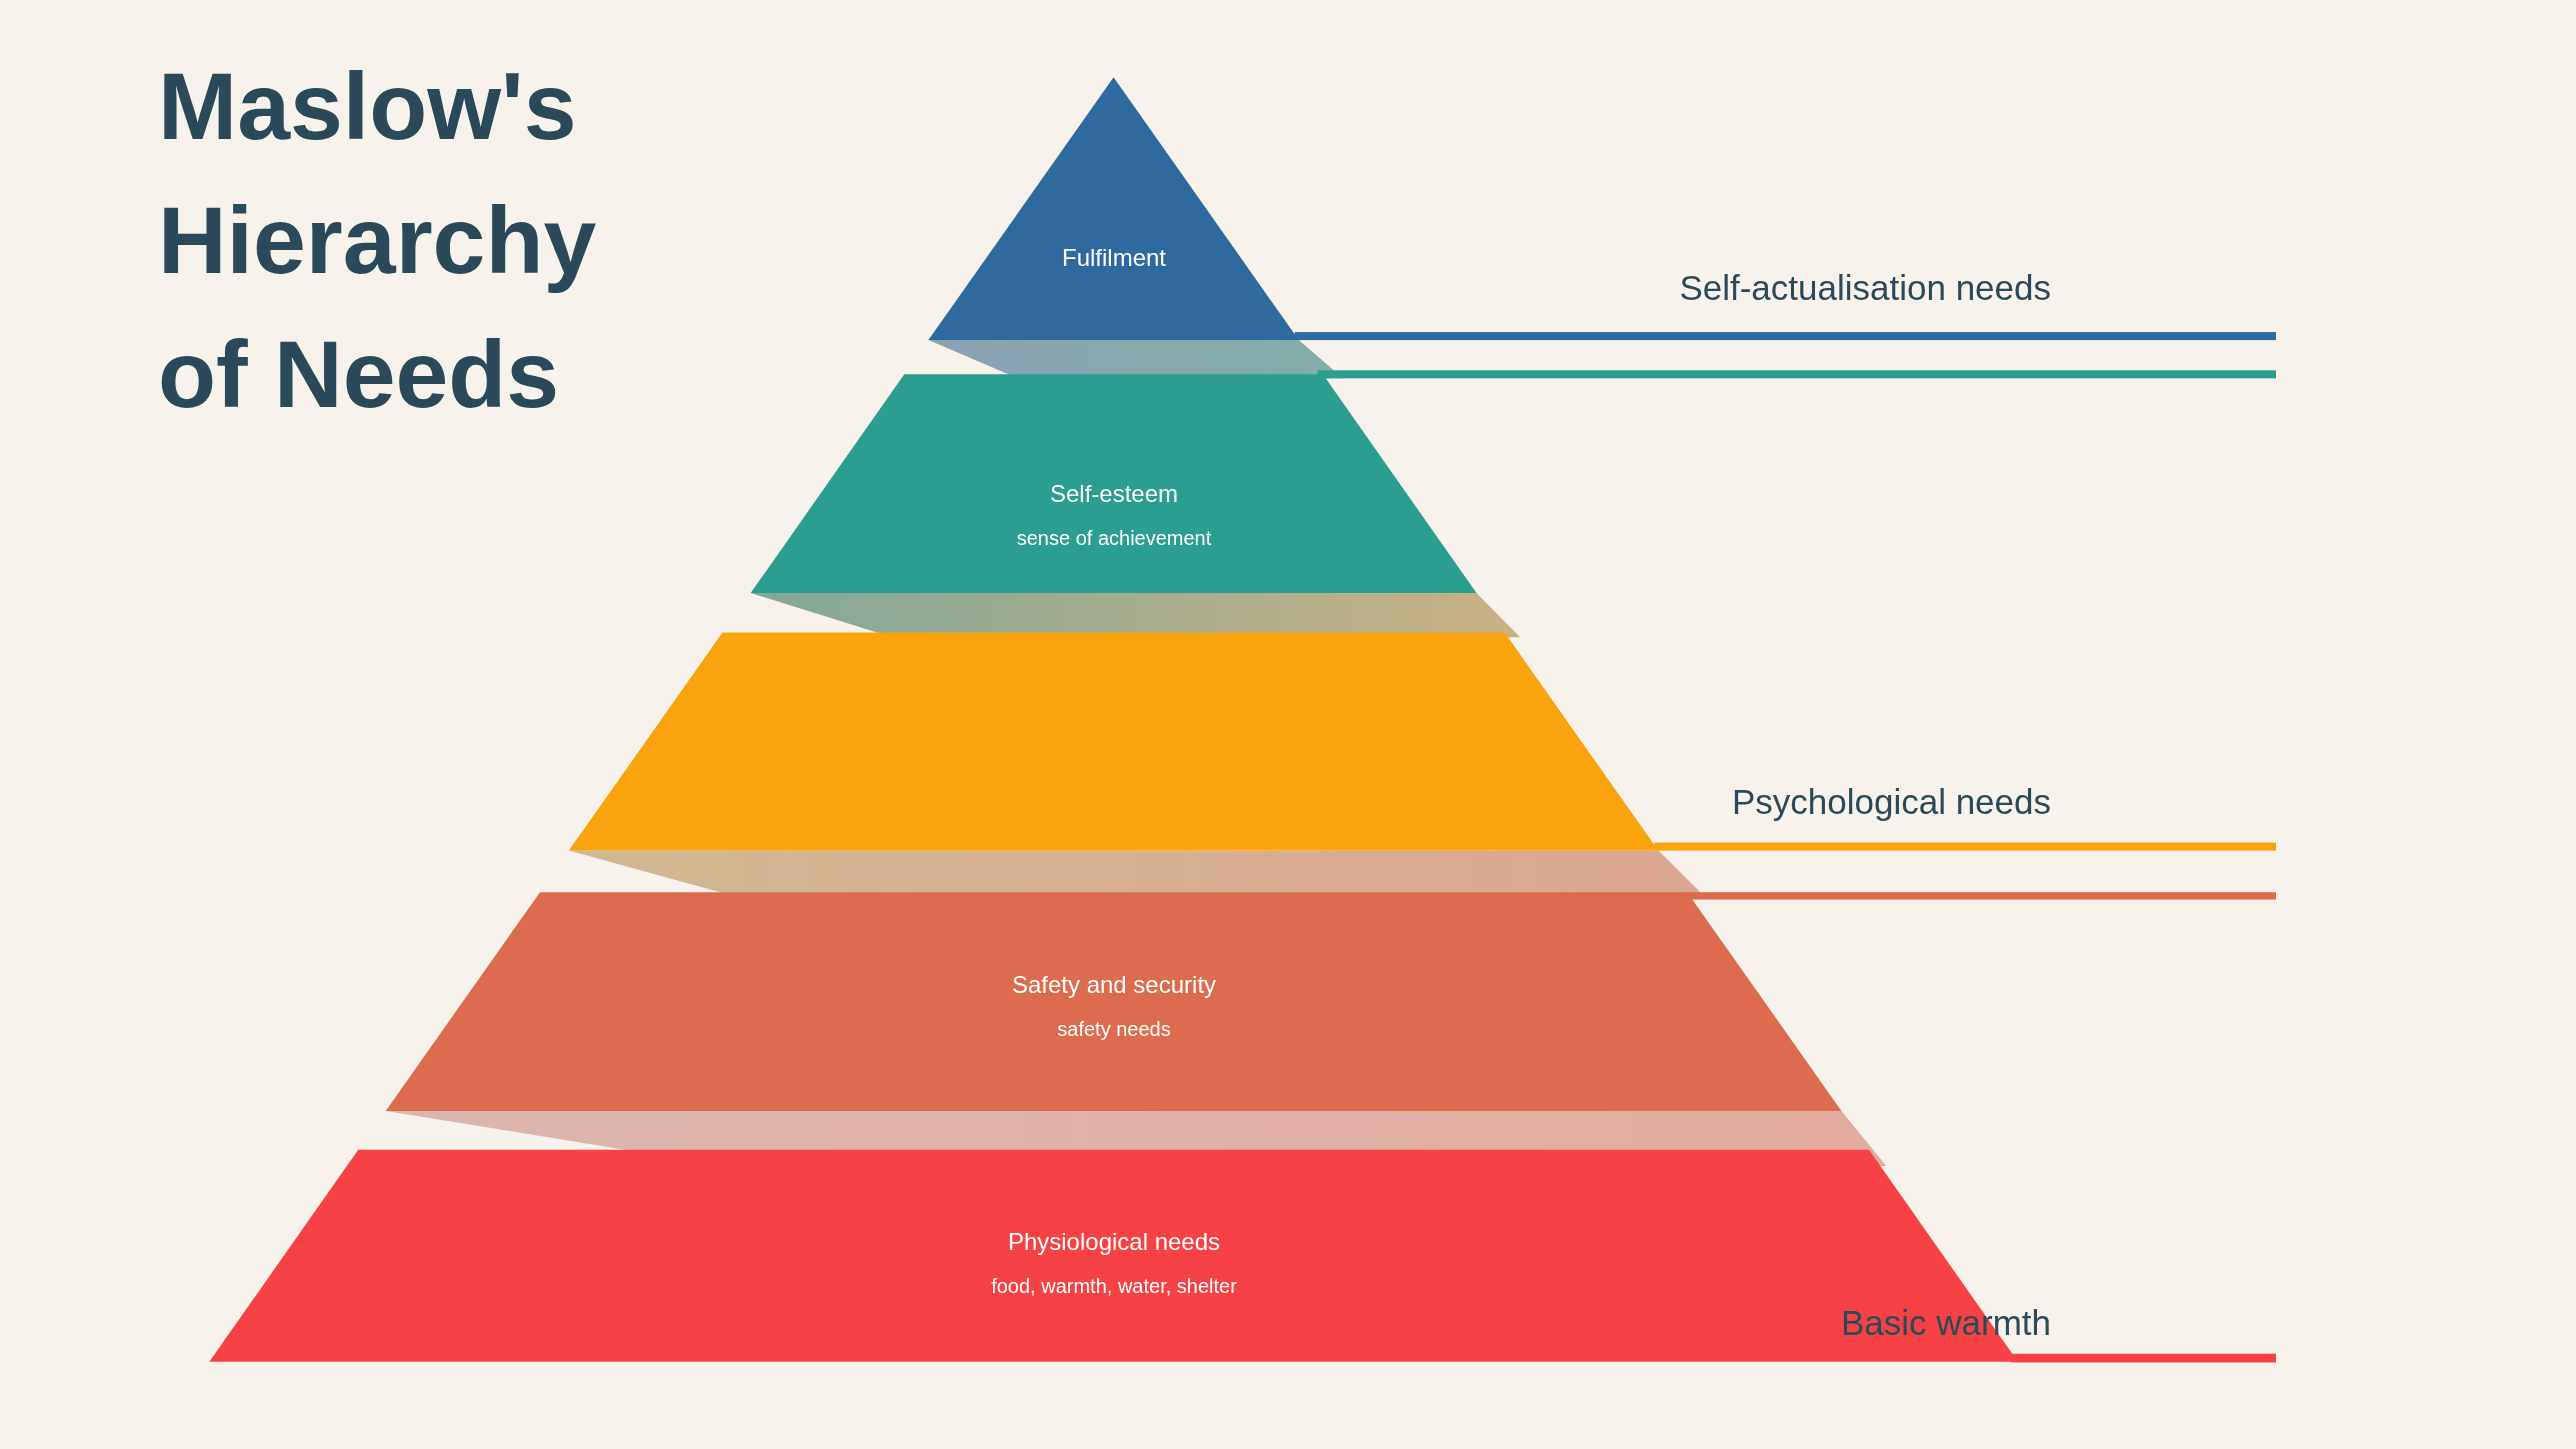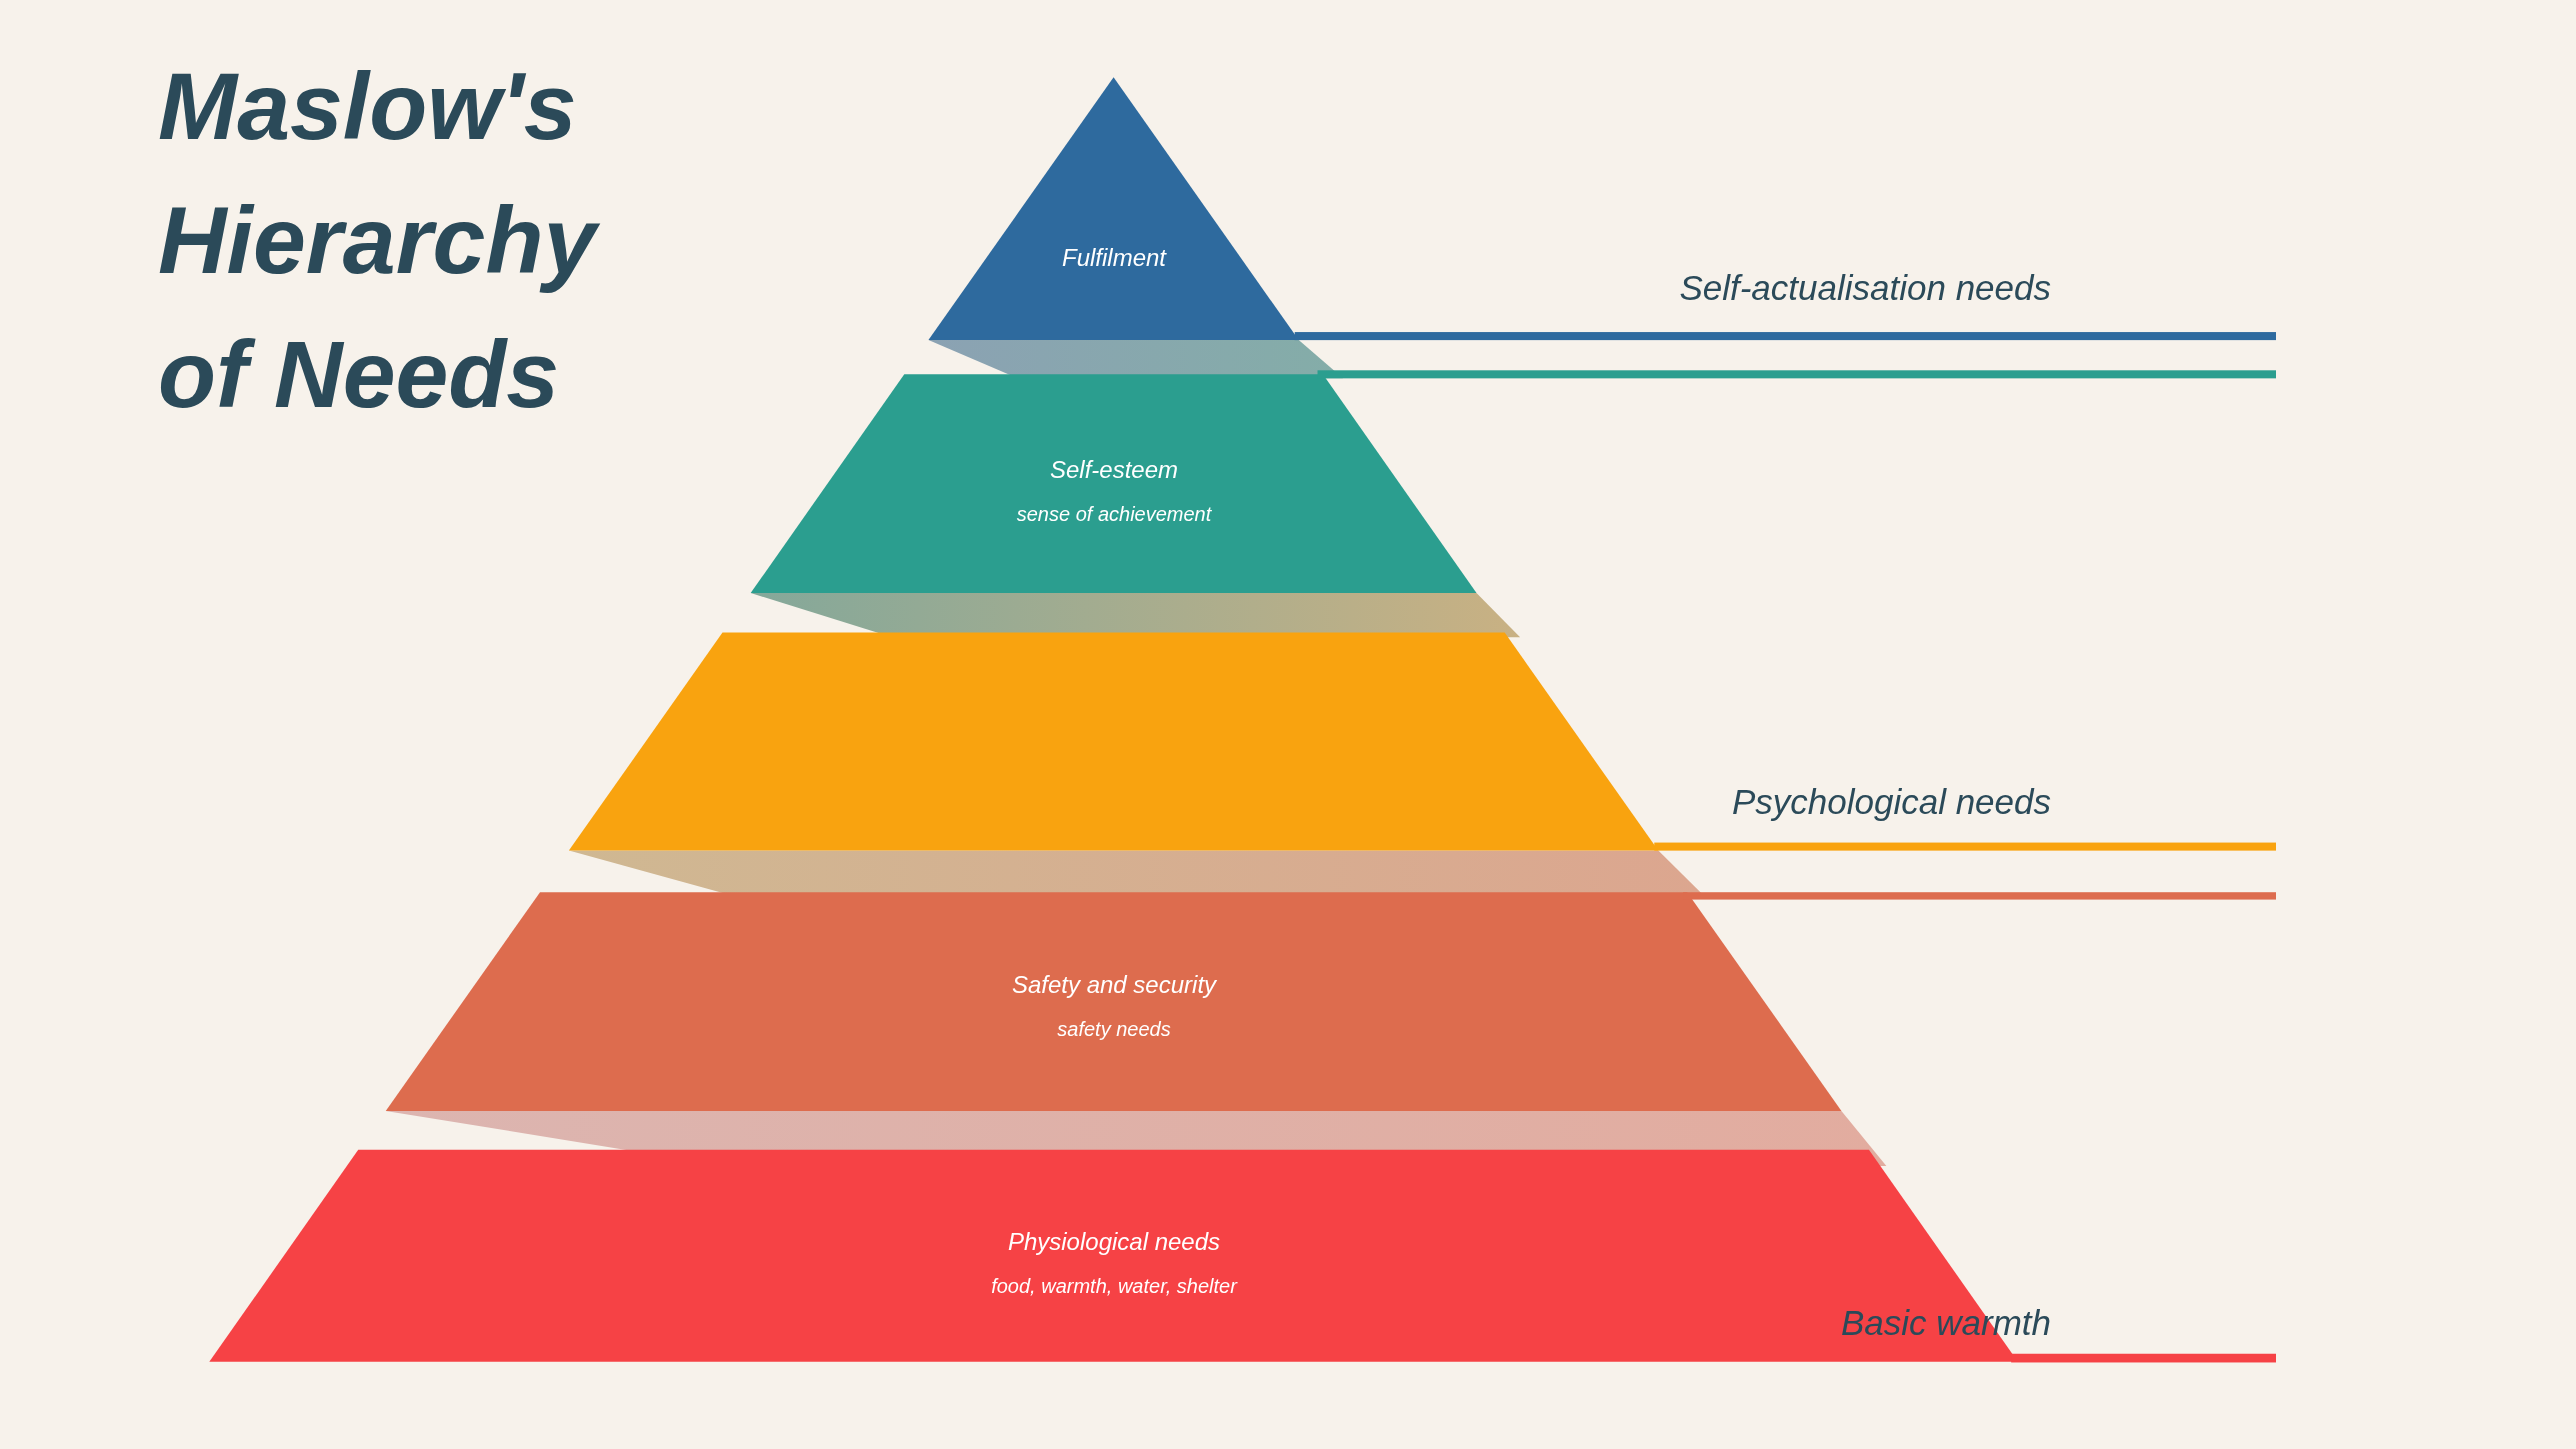--- a/index.html
+++ b/index.html
@@ -4,21 +4,20 @@
 <style>
   html, body { margin: 0; padding: 0; }
   body { background: #F7F2EB; }
   .canvas {
     position: relative;
     width: 2276px;
     height: 1449px;
     background: #F7F2EB;
     overflow: hidden;
     font-family: "Liberation Sans", sans-serif;
-    font-style: italic;
   }
   .pyramid-svg {
     position: absolute;
     left: 0; top: 0;
     width: 2576px; height: 1449px;
     display: block;
   }
   .page-title {
     position: absolute;
     left: 158px;
@@ -58,21 +57,21 @@
     line-height: 42px;
     font-weight: 400;
     color: #2B4A59;
     white-space: nowrap;
     margin-left: 33px;
   }
   .annotation.self-actualisation { top: 267px; }
   .annotation.psychological { top: 781px; }
   .annotation.basic { top: 1302px; }
   .lt-1 { top: 236px; }
-  .lt-2 { top: 448px; }
+  .lt-2 { top: 472px; }
   .lt-3 { top: 704px; }
   .lt-4 { top: 963px; }
   .lt-5 { top: 1220px; }
 </style>
 </head>
 <body>
 
 <div class="canvas">
 
   <svg class="pyramid-svg" viewBox="0 0 3840 2160">

